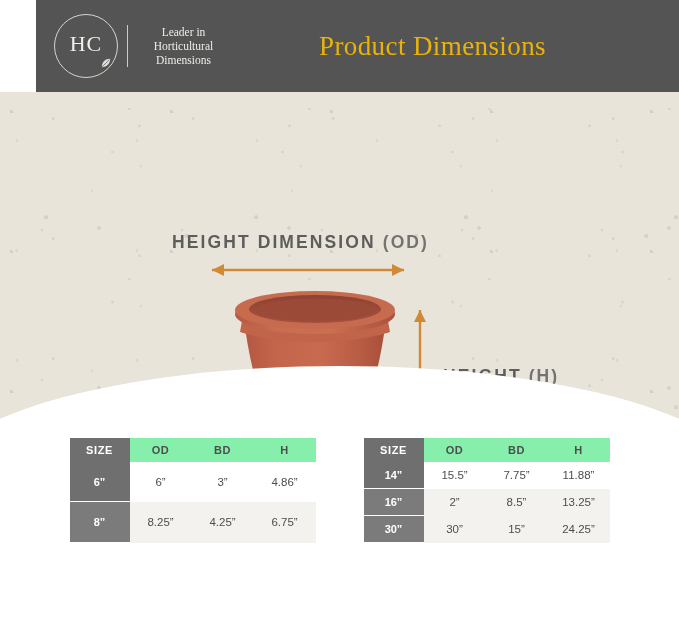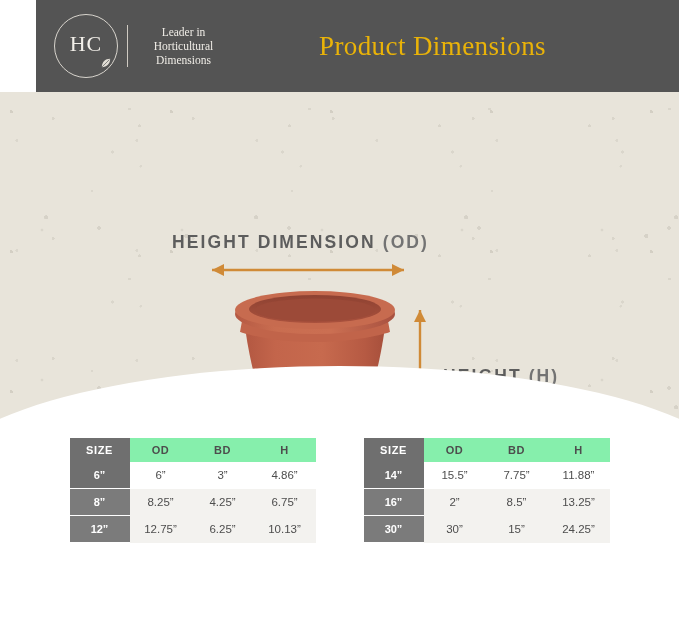--- a/index.html
+++ b/index.html
@@ -269,26 +269,20 @@
         <td>6”</td>
         <td>3”</td>
         <td>4.86”</td>
       </tr>
       <tr class="alt">
         <td class="size-cell">8”</td>
         <td>8.25”</td>
         <td>4.25”</td>
         <td>6.75”</td>
       </tr>
-      <tr class="alt">
-        <td class="size-cell">12”</td>
-        <td>12.75”</td>
-        <td>6.25”</td>
-        <td>10.13”</td>
-      </tr>
     </tbody>
   </table>
 
   <table>
     <thead>
       <tr>
         <th class="size-head">SIZE</th>
         <th class="col-head">OD</th>
         <th class="col-head">BD</th>
         <th class="col-head">H</th>

